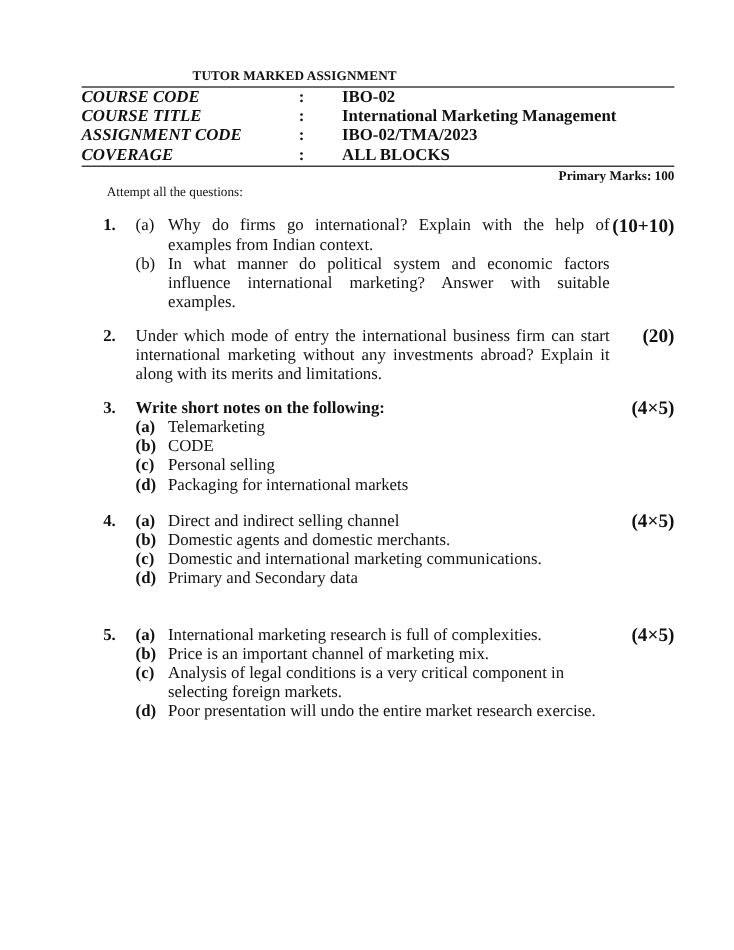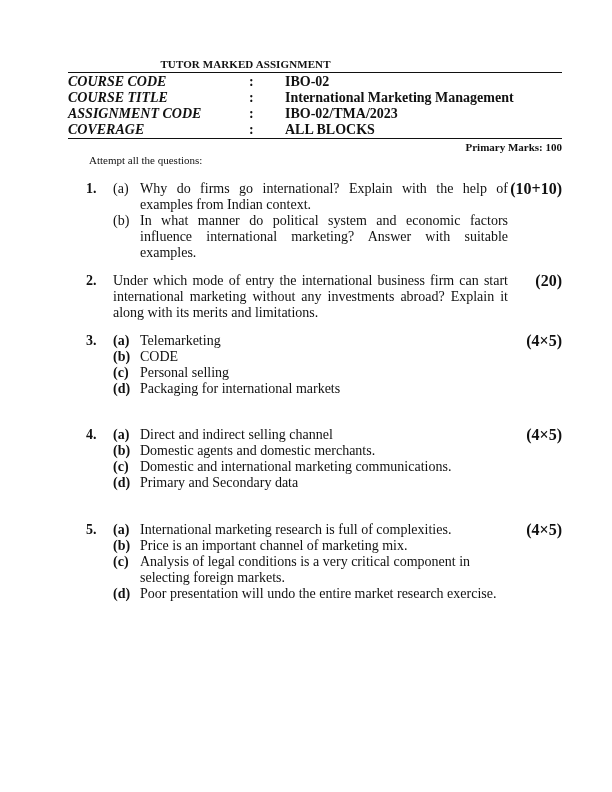--- a/index.html
+++ b/index.html
@@ -82,20 +82,21 @@
 <div class="abs q" style="top:273px;">
   <span class="q-num">2.</span>
   <span class="q-marks">(20)</span>
   <div class="q-body justify">Under which mode of entry the international business firm can start international marketing without any investments abroad? Explain it along with its merits and limitations.</div>
 </div>
 
 <div class="abs q" style="top:333px;">
   <span class="q-num">3.</span>
   <span class="q-marks">(4×5)</span>
   <div class="q-body">
+    <div class="q-head">Write short notes on the following:</div>
     <div class="sub">
         <span class="sub-label bold">(a)</span>
         <span class="sub-text">Telemarketing</span>
       </div>
     <div class="sub">
         <span class="sub-label bold">(b)</span>
         <span class="sub-text">CODE</span>
       </div>
     <div class="sub">
         <span class="sub-label bold">(c)</span>

